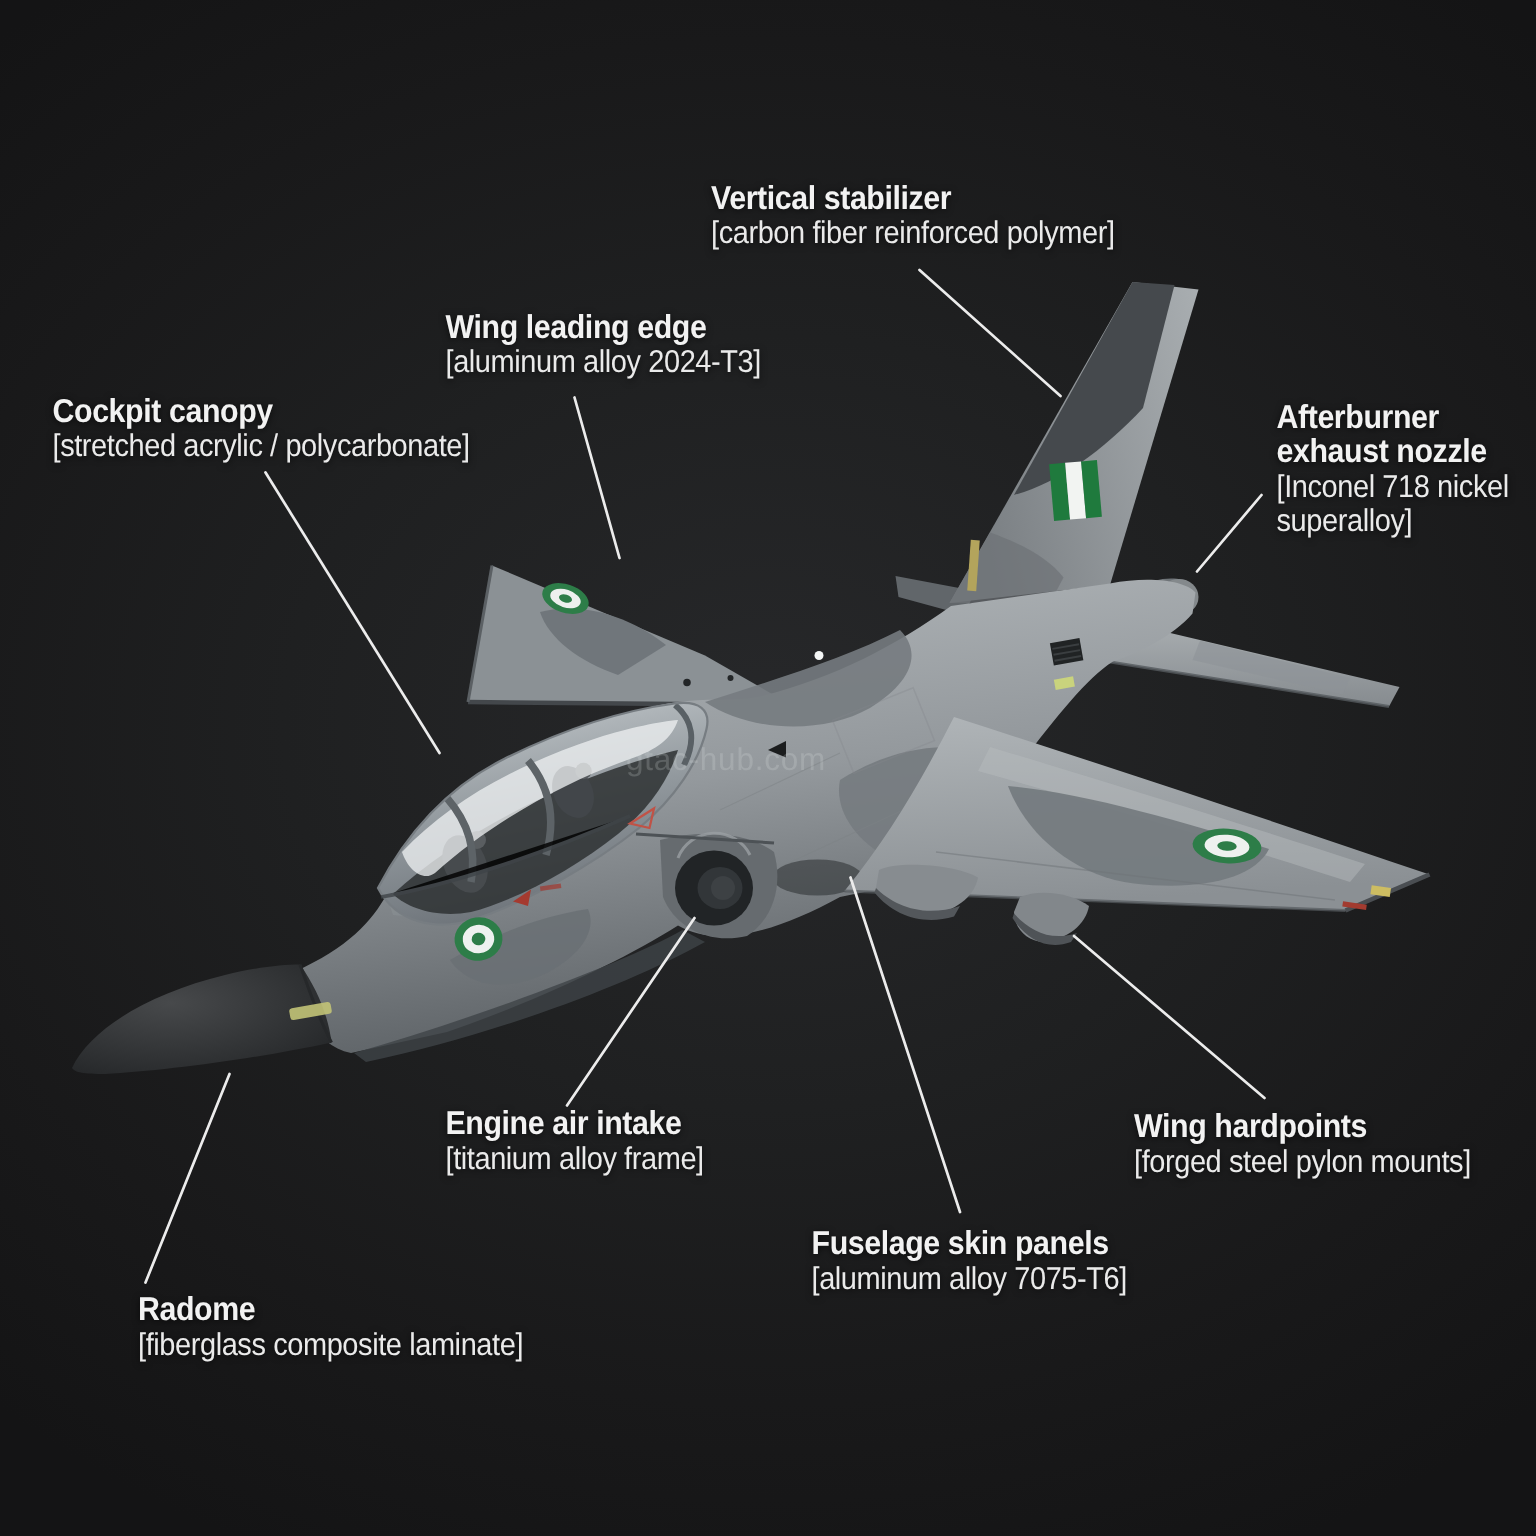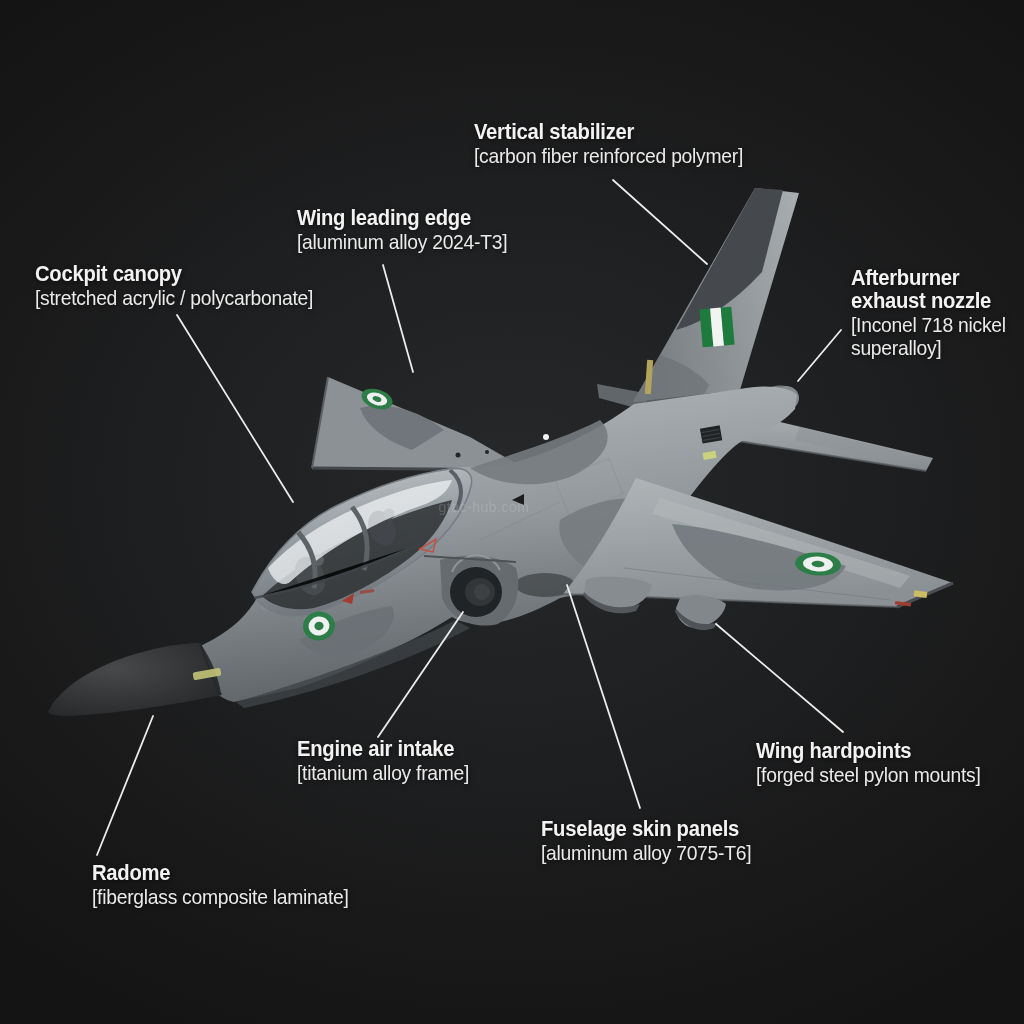--- a/index.html
+++ b/index.html
@@ -20,21 +20,21 @@
   #lbl-vstab{left:474px;top:120px;}
   #lbl-wingle{left:297px;top:206px;}
   #lbl-canopy{left:35px;top:262px;}
   #lbl-burner{left:851px;top:266px;width:190px;}
   #lbl-intake{left:297px;top:737px;}
   #lbl-hardpoints{left:756px;top:739px;}
   #lbl-fuselage{left:541px;top:817px;}
   #lbl-radome{left:92px;top:861px;}
   .watermark{
     position:absolute;left:484px;top:507px;transform:translate(-50%,-50%);
-    font-size:14px;letter-spacing:.5px;color:rgba(225,228,230,.20);white-space:nowrap;
+    font-size:21px;letter-spacing:.5px;color:rgba(225,228,230,.20);white-space:nowrap;
   }
 </style>
 </head>
 <body>
 
 <div class="stage">
 
 <svg width="1024" height="1024" viewBox="0 0 1024 1024">
   <defs>
     <linearGradient id="fuseGrad" x1="0" y1="0" x2="0.25" y2="1">

